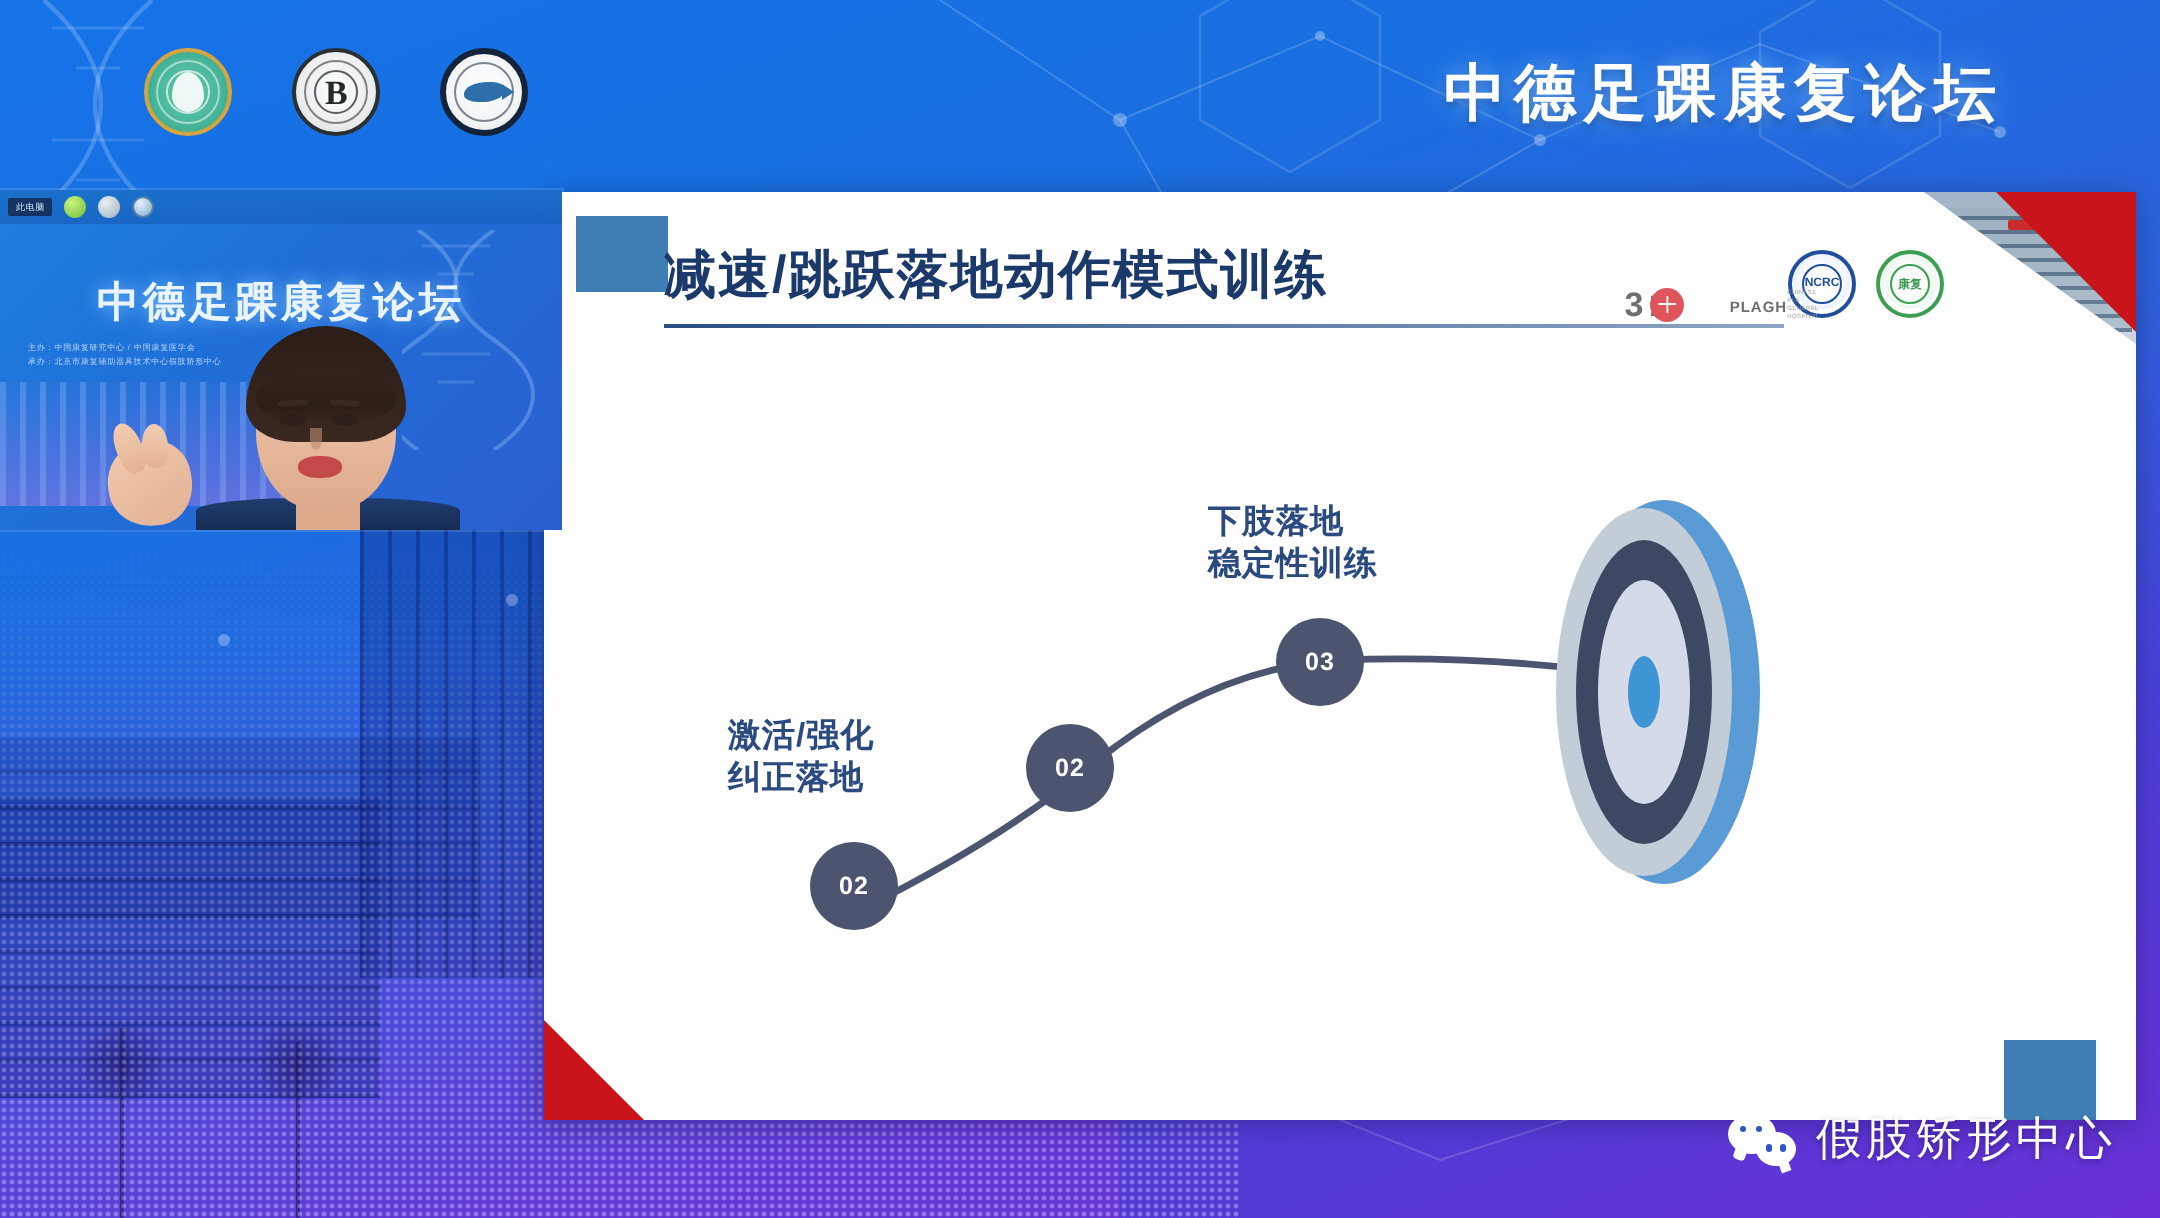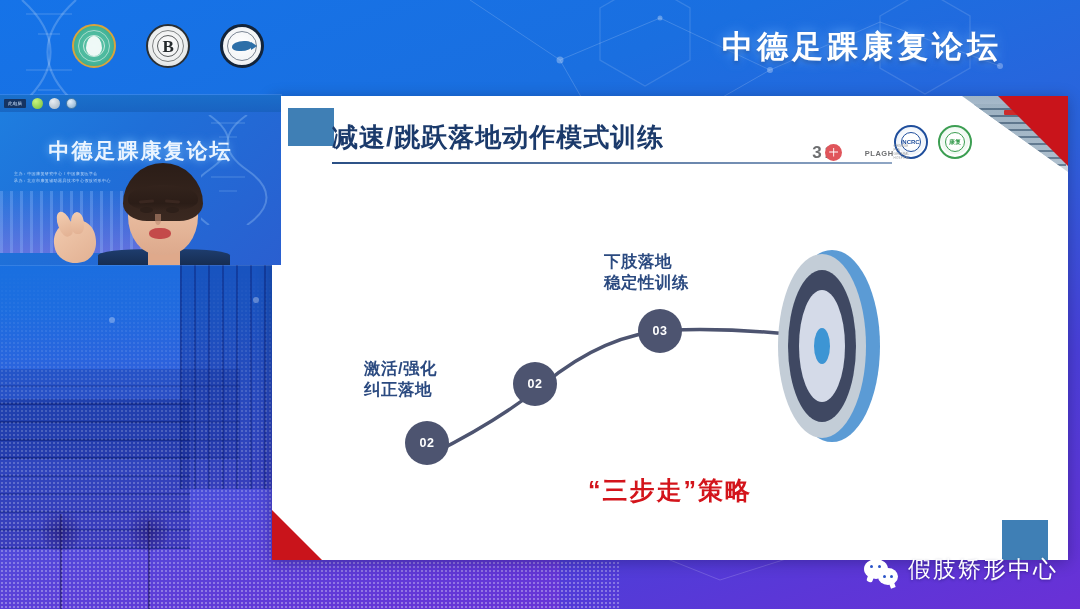--- a/index.html
+++ b/index.html
@@ -319,21 +319,21 @@
     line-height:1.30; letter-spacing:.5px; white-space:nowrap;
   }
   .strategy{
     position:absolute; left:0; width:796px; text-align:center;
     color:#d3141b; font-size:25px; font-weight:700; letter-spacing:2px;
   }
 
   
   .watermark{
     position:absolute; right:22px; bottom:24px;
-    display:flex; align-items:flex-end; gap:10px; z-index:8;
+    display:flex; align-items:center; gap:10px; z-index:8;
   }
   .wechat{ position:relative; width:34px; height:26px; }
   .wechat .b1{
     position:absolute; left:0; top:0; width:24px; height:20px; border-radius:50%;
     background:#ffffff;
   }
   .wechat .b1::after{
     content:''; position:absolute; left:3px; bottom:-3px; width:6px; height:6px;
     background:#ffffff; transform: rotate(20deg); border-radius:0 0 2px 2px;
   }
@@ -523,21 +523,20 @@
       <div class="stepLabel" style="left:332px; top:155px;">
         <div>下肢落地</div>
         <div>稳定性训练</div>
       </div>
 
       <div class="node" style="left:133px; top:325px;">02</div>
       <div class="node" style="left:241px; top:266px;">02</div>
       <div class="node" style="left:366px; top:213px;">03</div>
 
 
-      <div class="strategy" style="top:378px;">“三步走”策略</div>
     </div>
   </div>
 
   <div class="watermark">
     <div class="wechat">
       <span class="b1"></span>
         <span class="b2"></span>
       <span class="d d1"></span>
         <span class="d d2"></span>
       <span class="d d3"></span>

